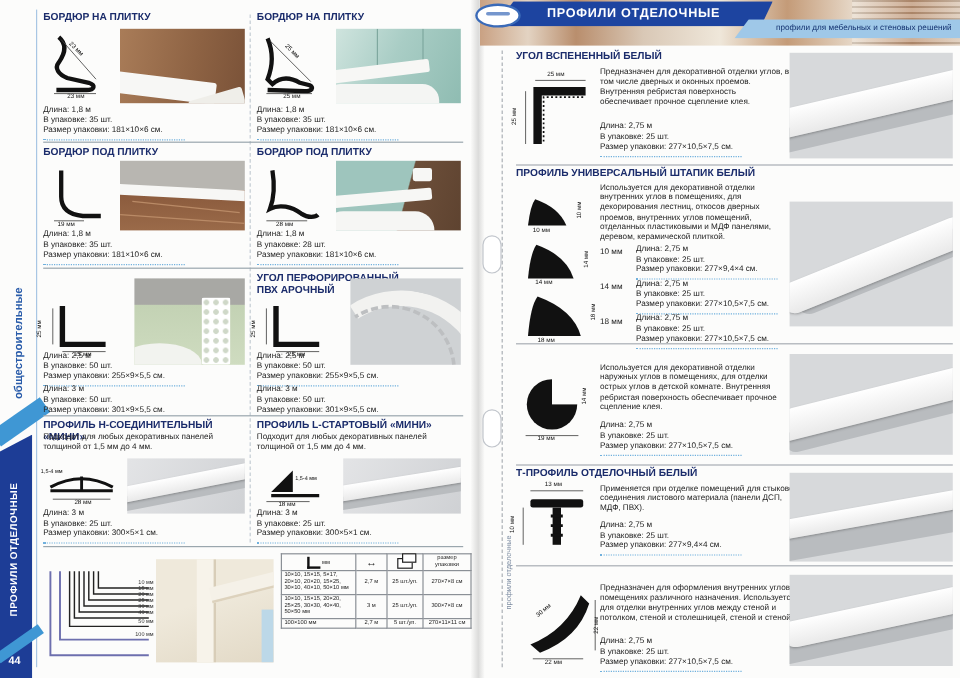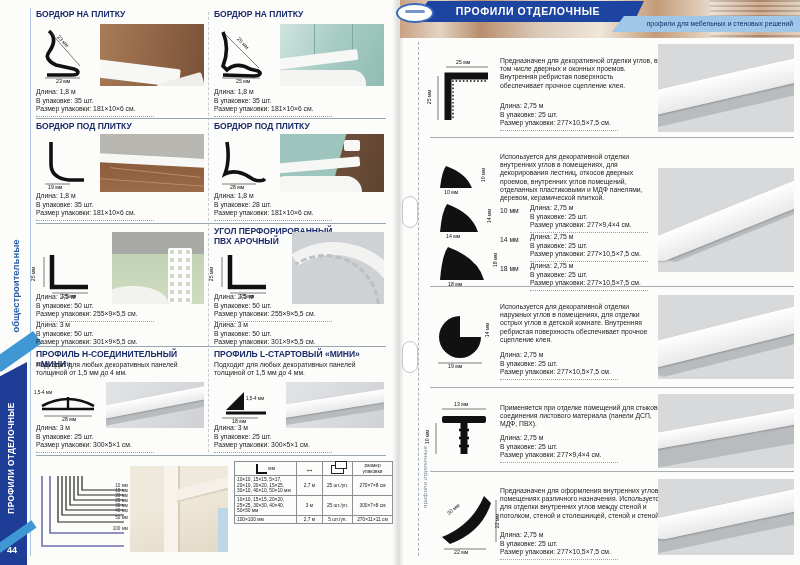--- a/index.html
+++ b/index.html
@@ -330,20 +330,21 @@
     <div style="margin:5px auto 0;width:20px;height:3px;background:#3a6ab8;border-radius:2px;opacity:.7;"></div>
   </div>
 
   <div class="abs" style="left:418px;top:42px;width:0;height:514px;border-left:1px dashed #aab0b6;"></div>
   <div class="abs" style="left:402px;top:196px;width:14px;height:30px;background:#ffffff;border:1px solid #c2c6cc;border-radius:8px;"></div>
   <div class="abs" style="left:402px;top:341px;width:14px;height:30px;background:#ffffff;border:1px solid #c2c6cc;border-radius:8px;"></div>
   <div class="vtext" style="left:381px;top:472px;width:90px;height:10px;font-size:6.2px;color:#7a8aa0;text-align:center;">профили отделочные</div>
   <div class="abs" style="left:768px;top:545px;font-size:9px;font-weight:bold;color:#333;">25</div>
 
   <div class="block" style="left:430px;top:42px;width:366px;height:94px;">
+    <div class="title">УГОЛ ВСПЕНЕННЫЙ БЕЛЫЙ</div>
     <div class="diag" style="left:4px;top:20px;width:62px;height:64px;">
       <svg width="62" height="64" viewBox="0 0 62 64" style="overflow:visible;">
         <path d="M54 14 L14 14 L14 58" fill="none" stroke="#111" stroke-width="7"></path>
         <path d="M52 19 L19 19 L19 56" fill="none" stroke="#111" stroke-width="1.4" stroke-dasharray="1.6 2"></path>
         <line x1="12" y1="5" x2="54" y2="5" stroke="#444" stroke-width="0.7"></line>
         <line x1="4" y1="14" x2="4" y2="58" stroke="#444" stroke-width="0.7"></line>
       </svg>
       <span class="dim" style="left:22px;top:-3px;">25 мм</span>
       <span class="dim" style="left:-12px;top:32px;transform:rotate(-90deg);">25 мм</span>
     </div>
@@ -355,20 +356,21 @@
     </div>
     <div class="photo" style="left:228px;top:2px;width:136px;height:88px;">
       <div class="shadowbar" style="left:-8px;top:46px;width:160px;height:20px;transform:rotate(-13deg);"></div>
       <div class="mainbar" style="left:-10px;top:30px;width:160px;height:24px;transform:rotate(-13deg);"></div>
     </div>
   </div>
 
   <div class="rdiv" style="left:430px;top:137px;width:364px;"></div>
 
   <div class="block" style="left:430px;top:140px;width:366px;height:143px;">
+    <div class="title">ПРОФИЛЬ УНИВЕРСАЛЬНЫЙ ШТАПИК БЕЛЫЙ</div>
     <div class="desc" style="position:absolute;left:70px;top:13px;width:162px;">Используется для декоративной отделки внутренних углов в помещениях, для декорирования лестниц, откосов дверных проемов, внутренних углов помещений, отделанных пластиковыми и МДФ панелями, деревом, керамической плиткой.</div>
 
     <div class="diag" style="left:4px;top:22px;width:52px;height:30px;">
       <svg width="44" height="28" viewBox="0 0 44 28">
           <path d="M6 26 Q8 9 12 4 Q32 11 38 26 Z" fill="#111"></path>
         </svg>
       <span class="dim" style="left:42px;top:10px;transform:rotate(-90deg);">10 мм</span>
       <span class="dim" style="left:10px;top:27px;">10 мм</span>
     </div>
     <div class="diag" style="left:4px;top:60px;width:56px;height:36px;">
@@ -437,20 +439,21 @@
     </div>
     <div class="photo" style="left:228px;top:6px;width:136px;height:84px;">
       <div class="shadowbar" style="left:-6px;top:46px;width:164px;height:18px;transform:rotate(-14deg);border-radius:9px;"></div>
       <div class="mainbar" style="left:-10px;top:28px;width:164px;height:26px;transform:rotate(-14deg);border-radius:13px 13px 4px 4px;"></div>
     </div>
   </div>
 
   <div class="rdiv" style="left:430px;top:387px;width:364px;"></div>
 
   <div class="block" style="left:430px;top:390px;width:366px;height:80px;">
+    <div class="title">Т-ПРОФИЛЬ ОТДЕЛОЧНЫЙ БЕЛЫЙ</div>
     <div class="diag" style="left:4px;top:14px;width:60px;height:58px;">
       <svg width="60" height="58" viewBox="0 0 60 58" style="overflow:visible;">
         <rect x="8" y="12" width="44" height="7" rx="2" fill="#111"></rect>
         <line x1="30" y1="19" x2="30" y2="50" stroke="#111" stroke-width="7"></line>
         <path d="M25 26 h10 M25 34 h10 M25 42 h10" stroke="#111" stroke-width="2.4"></path>
         <line x1="8" y1="5" x2="52" y2="5" stroke="#444" stroke-width="0.7"></line>
         <line x1="2" y1="19" x2="2" y2="50" stroke="#444" stroke-width="0.7"></line>
       </svg>
       <span class="dim" style="left:20px;top:-3px;">13 мм</span>
       <span class="dim" style="left:-14px;top:30px;transform:rotate(-90deg);">10 мм</span>

